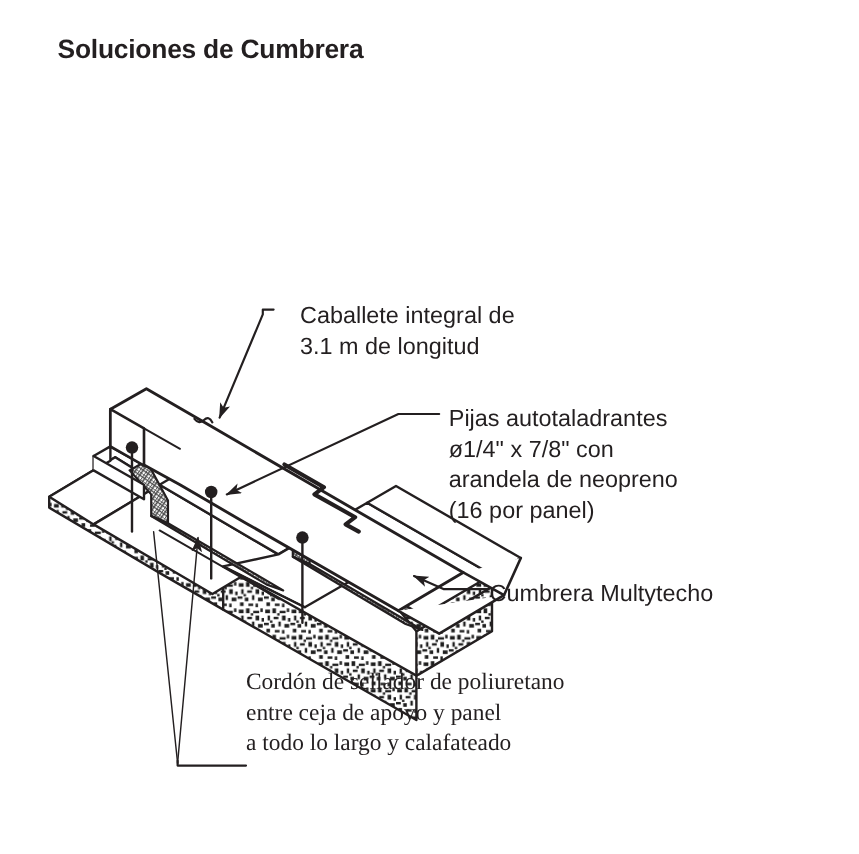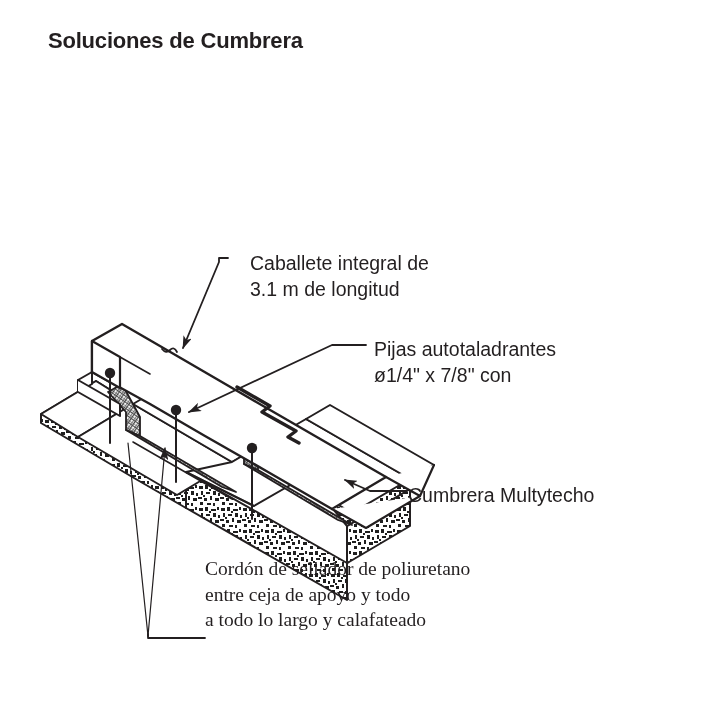--- a/index.html
+++ b/index.html
@@ -185,23 +185,25 @@
 </svg>
 
 <div class="callout" id="callout-caballete">
   <div>Caballete integral de</div>
   <div>3.1 m de longitud</div>
 </div>
 
 <div class="callout" id="callout-pijas">
   <div>Pijas autotaladrantes</div>
   <div>ø1/4" x 7/8" con</div>
+  <div>arandela de neopreno</div>
+  <div>(16 por panel)</div>
 </div>
 
 <div class="callout" id="callout-ternium">
   <div>Cumbrera Multytecho</div>
 </div>
 
 <div class="callout" id="callout-cordon">
   <div>Cordón de sellador de poliuretano</div>
-  <div>entre ceja de apoyo y todo</div>
+  <div>entre ceja de apoyo y panel</div>
   <div>a todo lo largo y calafateado</div>
 </div>
 
 </body></html>

